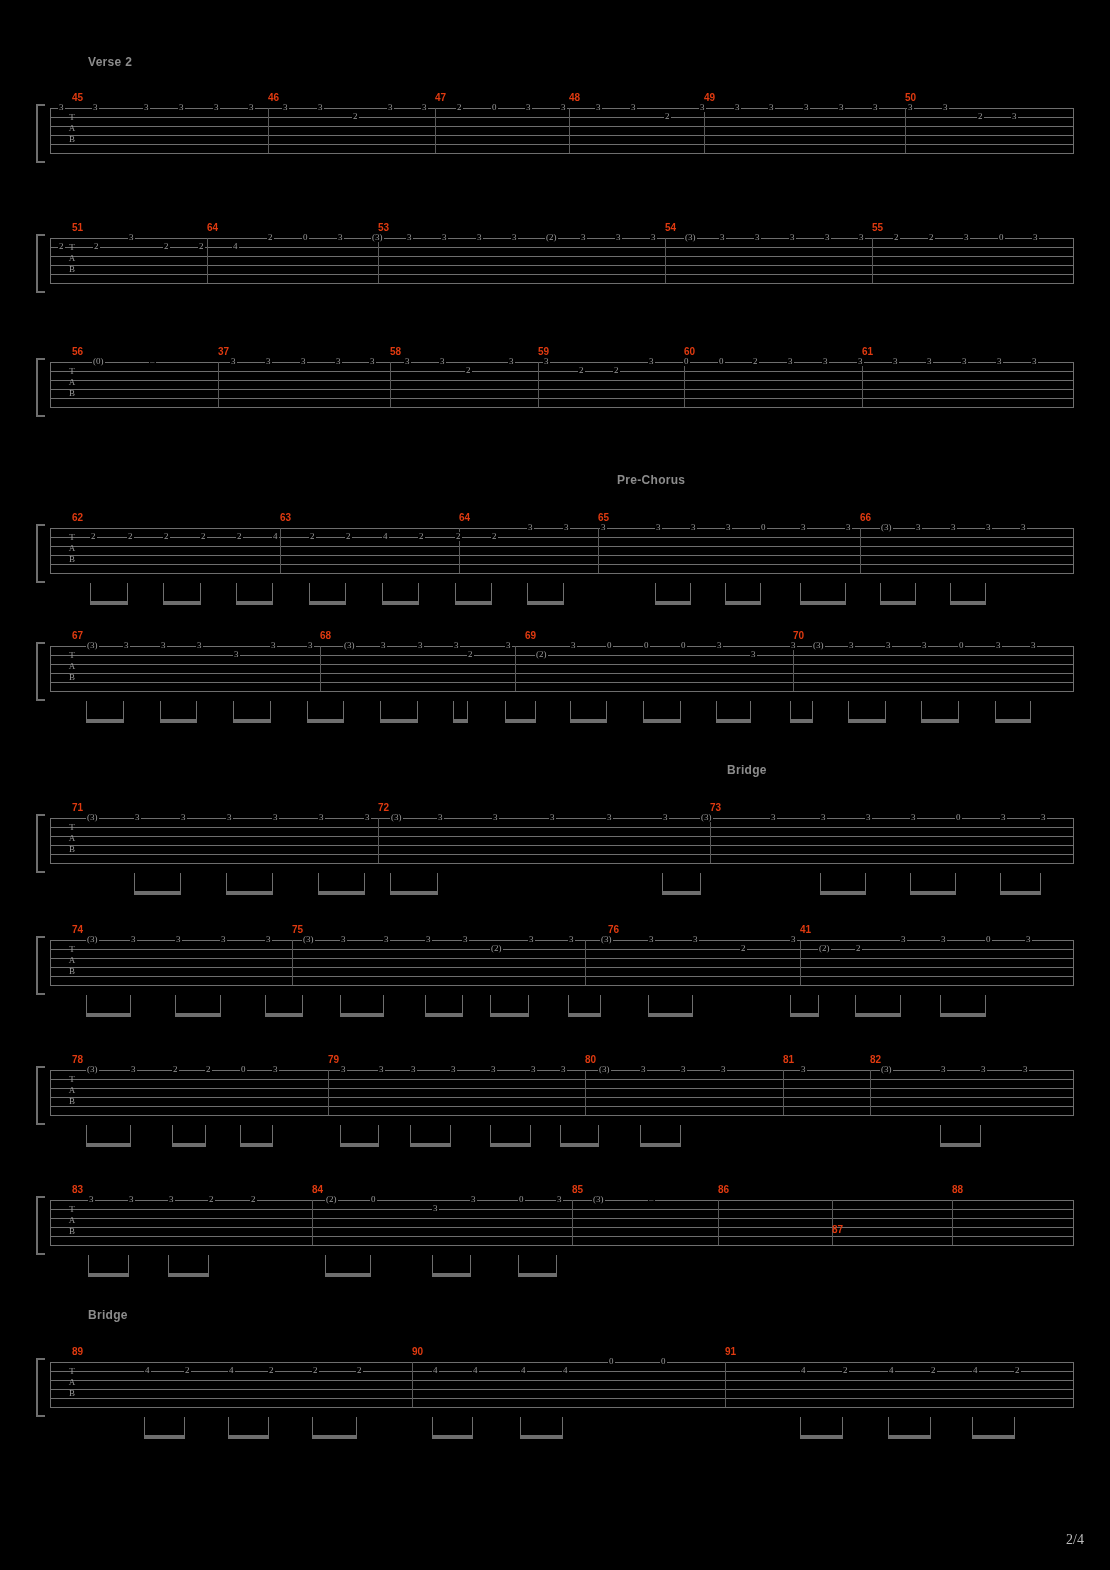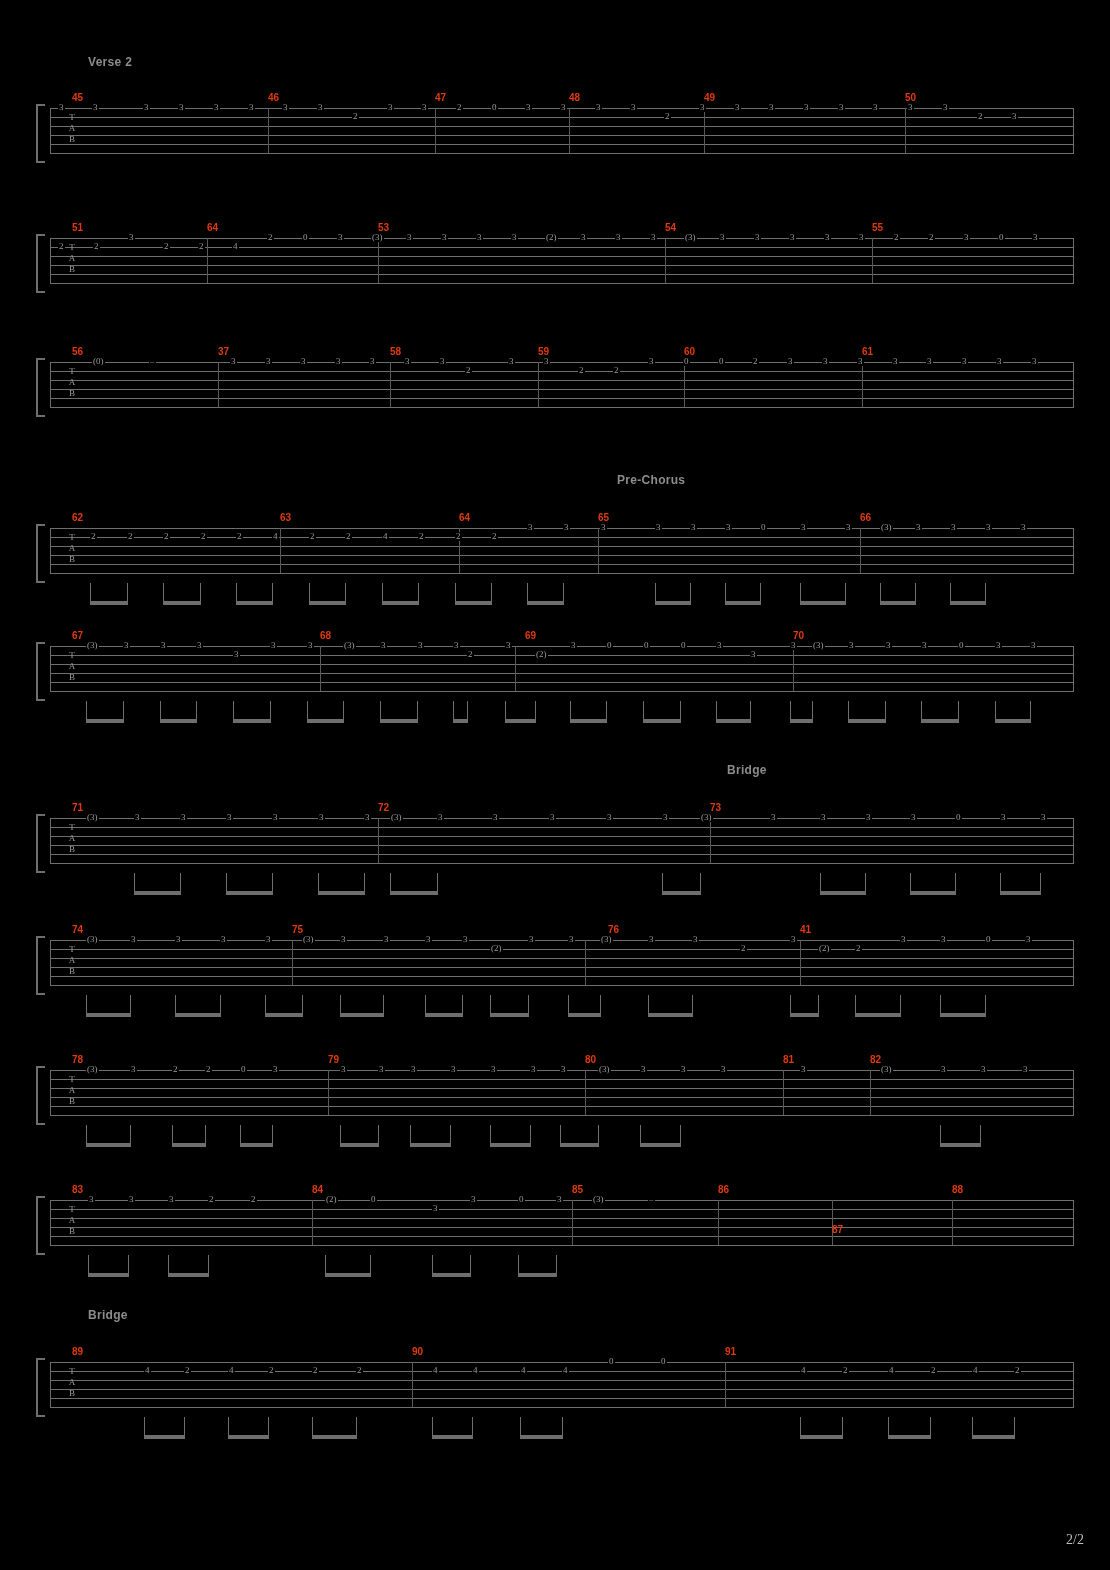--- a/index.html
+++ b/index.html
@@ -839,14 +839,14 @@
         <div class="stem" style="left: 806px; top: 55px; height: 22px;"></div>
         <div class="beam" style="left: 852px; width: 42px; top: 73px;"></div>
         <div class="stem" style="left: 852px; top: 55px; height: 22px;"></div>
         <div class="stem" style="left: 894px; top: 55px; height: 22px;"></div>
         <div class="beam" style="left: 936px; width: 42px; top: 73px;"></div>
         <div class="stem" style="left: 936px; top: 55px; height: 22px;"></div>
         <div class="stem" style="left: 978px; top: 55px; height: 22px;"></div>
       </div>
     </div>
 
-  <div class="page-number">2/2</div>
+  <div class="page-number">2/4</div>
 </div>
 
 </body></html>

